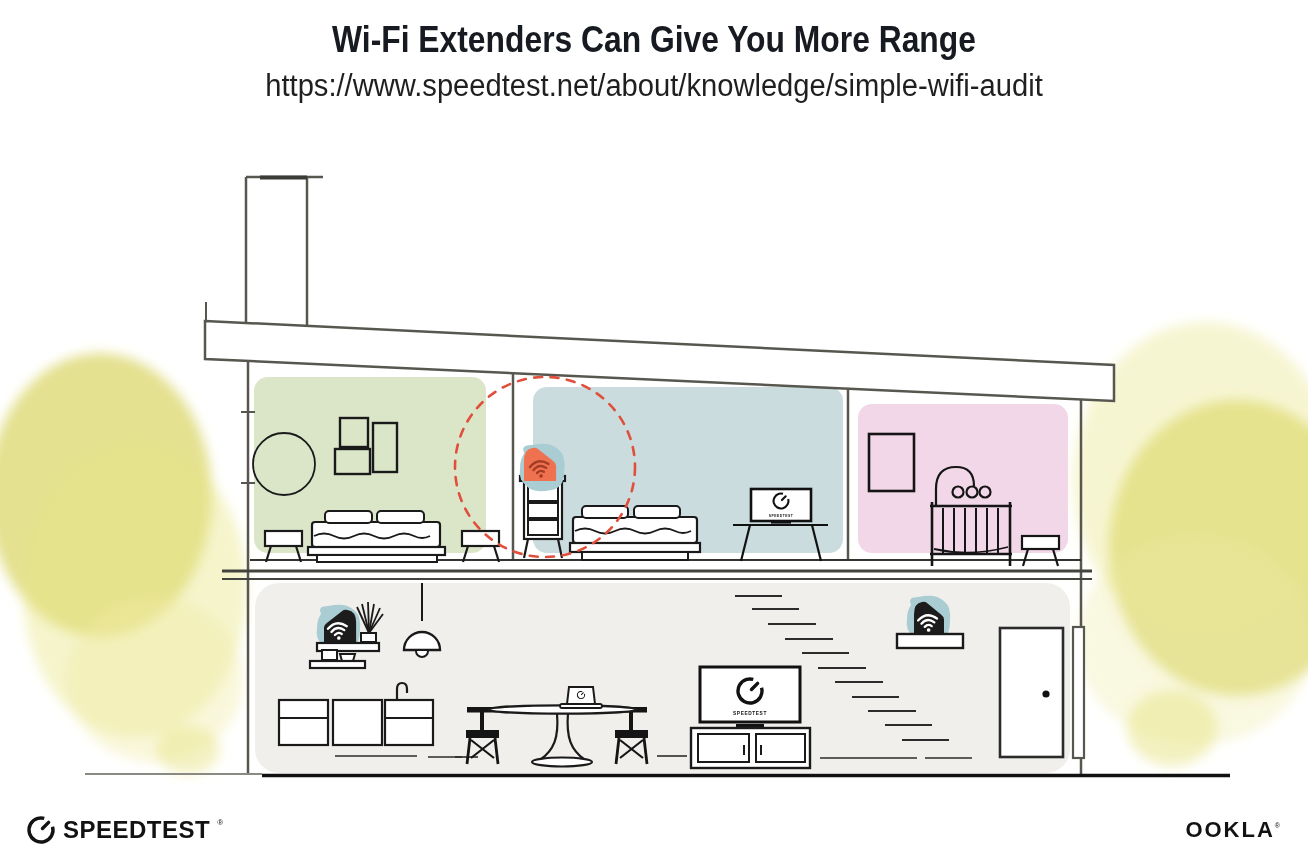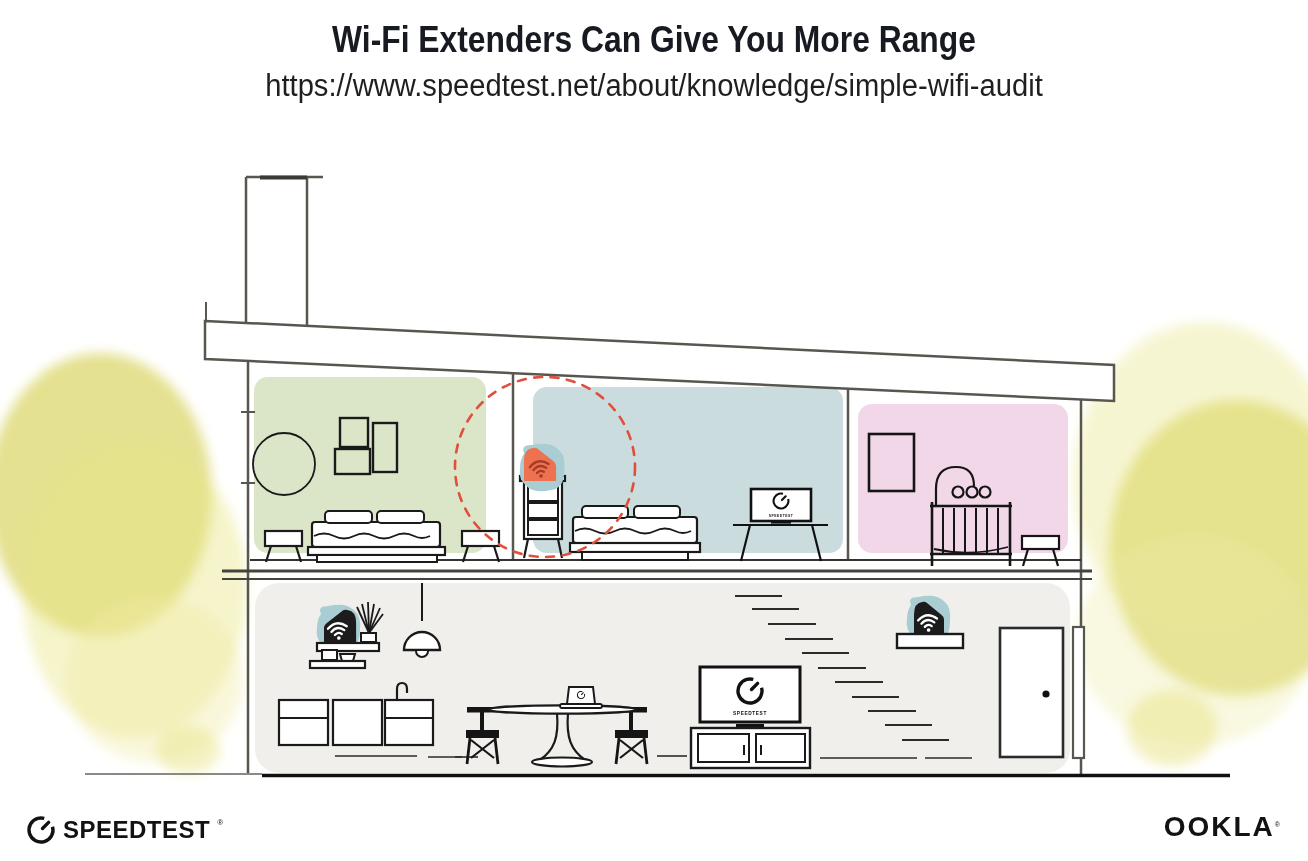--- a/index.html
+++ b/index.html
@@ -8,21 +8,21 @@
   .header{position:absolute;top:20px;left:0;width:1308px;text-align:center;}
   .title{font-size:37px;font-weight:700;color:#171a20;letter-spacing:0px;
          transform:scaleX(.86);transform-origin:50% 50%;margin:0;line-height:1.1;}
   .url{font-size:31px;font-weight:400;color:#1f1f1f;margin:8px 0 0 0;
        transform:scaleX(.94);transform-origin:50% 50%;line-height:1.1;}
   .stage{position:absolute;left:0;top:0;width:1308px;height:861px;}
   .footer-left{position:absolute;left:26px;bottom:16px;display:flex;align-items:center;gap:7px;}
   .st-word{font-size:24px;font-weight:800;color:#121212;letter-spacing:.5px;}
   .st-reg{font-size:8px;color:#121212;vertical-align:top;position:relative;top:-8px;}
   .footer-right{position:absolute;right:28px;bottom:18px;}
-  .ookla-word{font-size:28px;font-weight:700;color:#121212;letter-spacing:2px;}
+  .ookla-word{font-size:22px;font-weight:700;color:#121212;letter-spacing:2px;}
   .ookla-reg{font-size:7px;color:#121212;position:relative;top:-9px;}
   svg text{font-family:"Liberation Sans", sans-serif;}
 </style>
 </head>
 <body>
 
 <div class="header">
   <h1 class="title">Wi-Fi Extenders Can Give You More Range</h1>
   <div class="url">https://www.speedtest.net/about/knowledge/simple-wifi-audit</div>
 </div>

